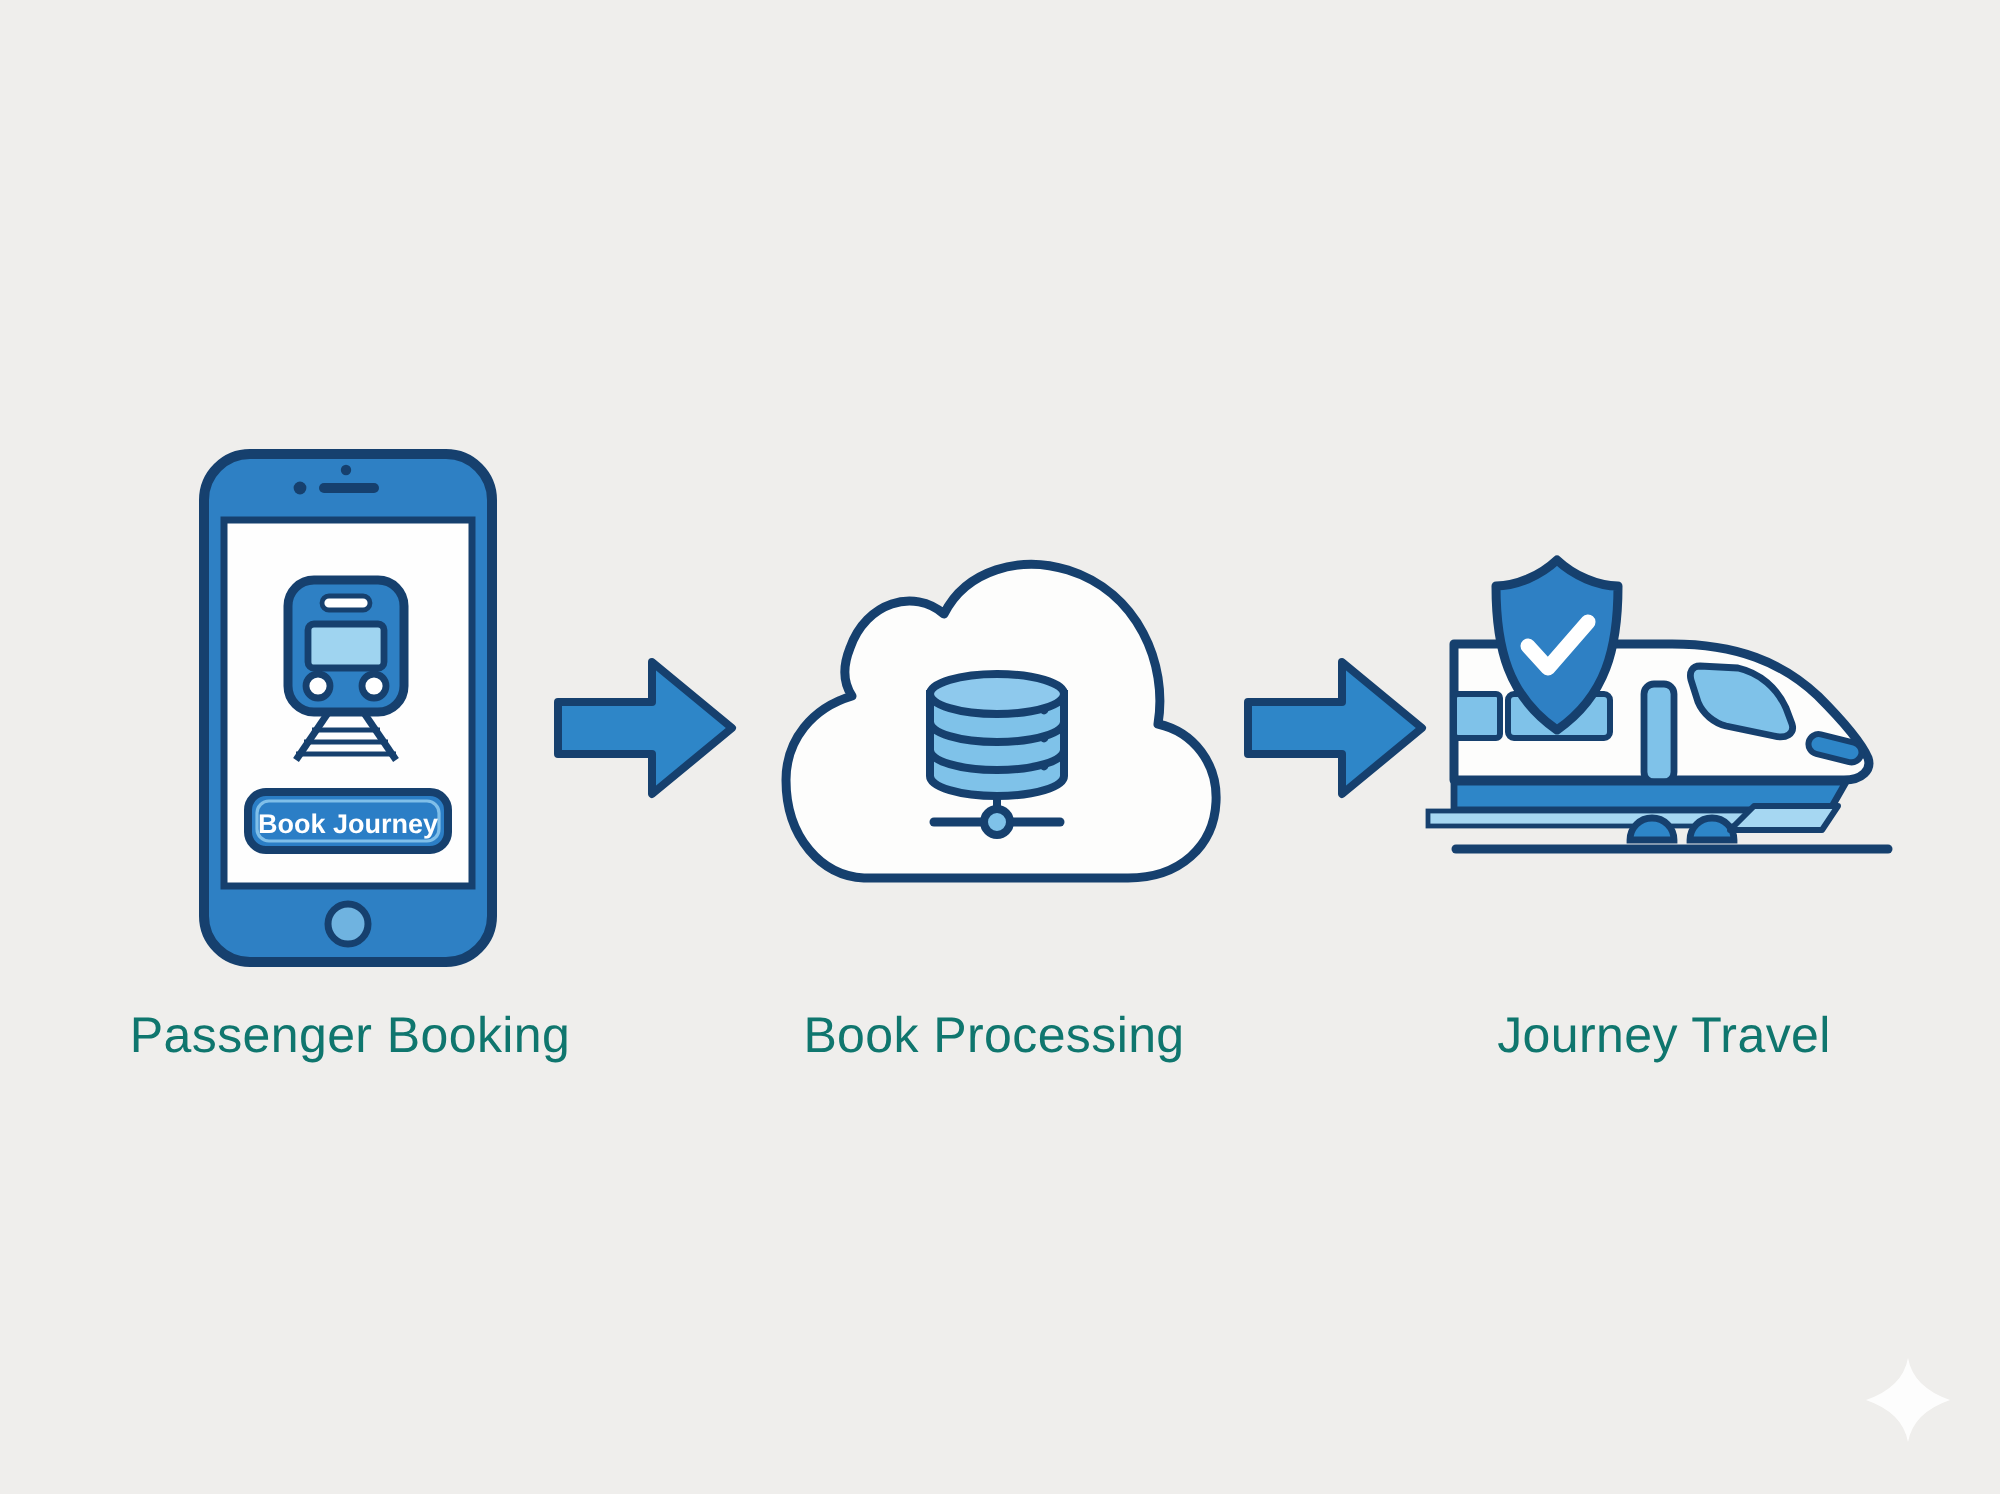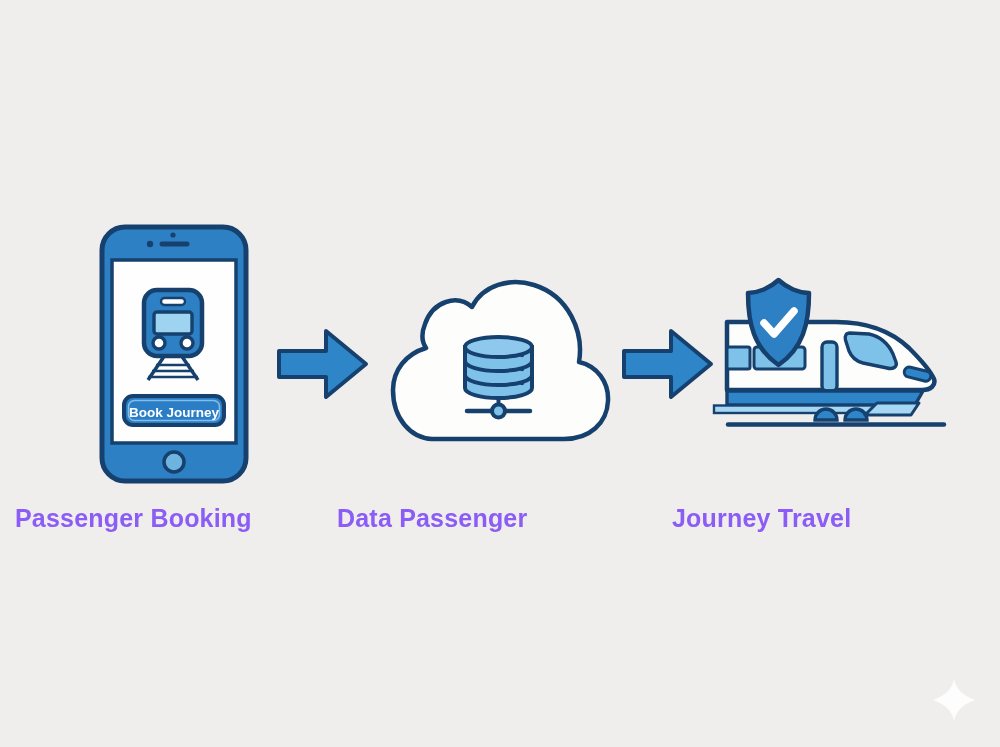--- a/index.html
+++ b/index.html
@@ -6,23 +6,23 @@
   body{
     width:1000px;height:747px;
     background:#efeeec;
     font-family:"Liberation Sans", sans-serif;
     position:relative;overflow:hidden;
   }
   .canvas{position:absolute;inset:0;}
   .abs{position:absolute;}
   .step-label{
     position:absolute;width:320px;top:504px;
-    text-align:left;
-    font-weight:700;font-size:25px;letter-spacing:.2px;
-    color:#8b5cf6;
+    text-align:center;
+    font-weight:400;font-size:25px;letter-spacing:.2px;
+    color:#0f766e;
   }
   .lbl-1{left:15px;}
   .lbl-2{left:337px;}
   .lbl-3{left:672px;}
   svg{display:block;}
   .sparkle{opacity:.92;}
 </style>
 </head>
 <body>
 
@@ -100,20 +100,20 @@
       <line x1="18" y1="150.5" x2="234" y2="150.5" stroke="#16406e" stroke-width="4.5" stroke-linecap="round"></line>
     </g>
     <g>
       <path d="M 68.5,6 C 77,14 89,19 99,19 C 99,50 93,74 68.5,91 C 44,74 38,50 38,19
                C 48,19 60,14 68.5,6 Z" fill="#2e80c4" stroke="#16406e" stroke-width="4.5" stroke-linejoin="round"></path>
       <path d="M 54,49 L 64,60 L 84,37" fill="none" stroke="#ffffff" stroke-width="7.5" stroke-linecap="round" stroke-linejoin="round"></path>
     </g>
   </svg>
 
   <div class="step-label lbl-1">Passenger Booking</div>
-  <div class="step-label lbl-2">Data Passenger</div>
+  <div class="step-label lbl-2">Book Processing</div>
   <div class="step-label lbl-3">Journey Travel</div>
 
   <svg class="abs sparkle" style="left:933px;top:679px;" width="42" height="42" viewBox="0 0 40 40">
     <path d="M 20,0 Q 22.5,14 40,20 Q 22.5,26 20,40 Q 17.5,26 0,20 Q 17.5,14 20,0 Z" fill="#ffffff"></path>
   </svg>
 
 </div>
 
 </body></html>

